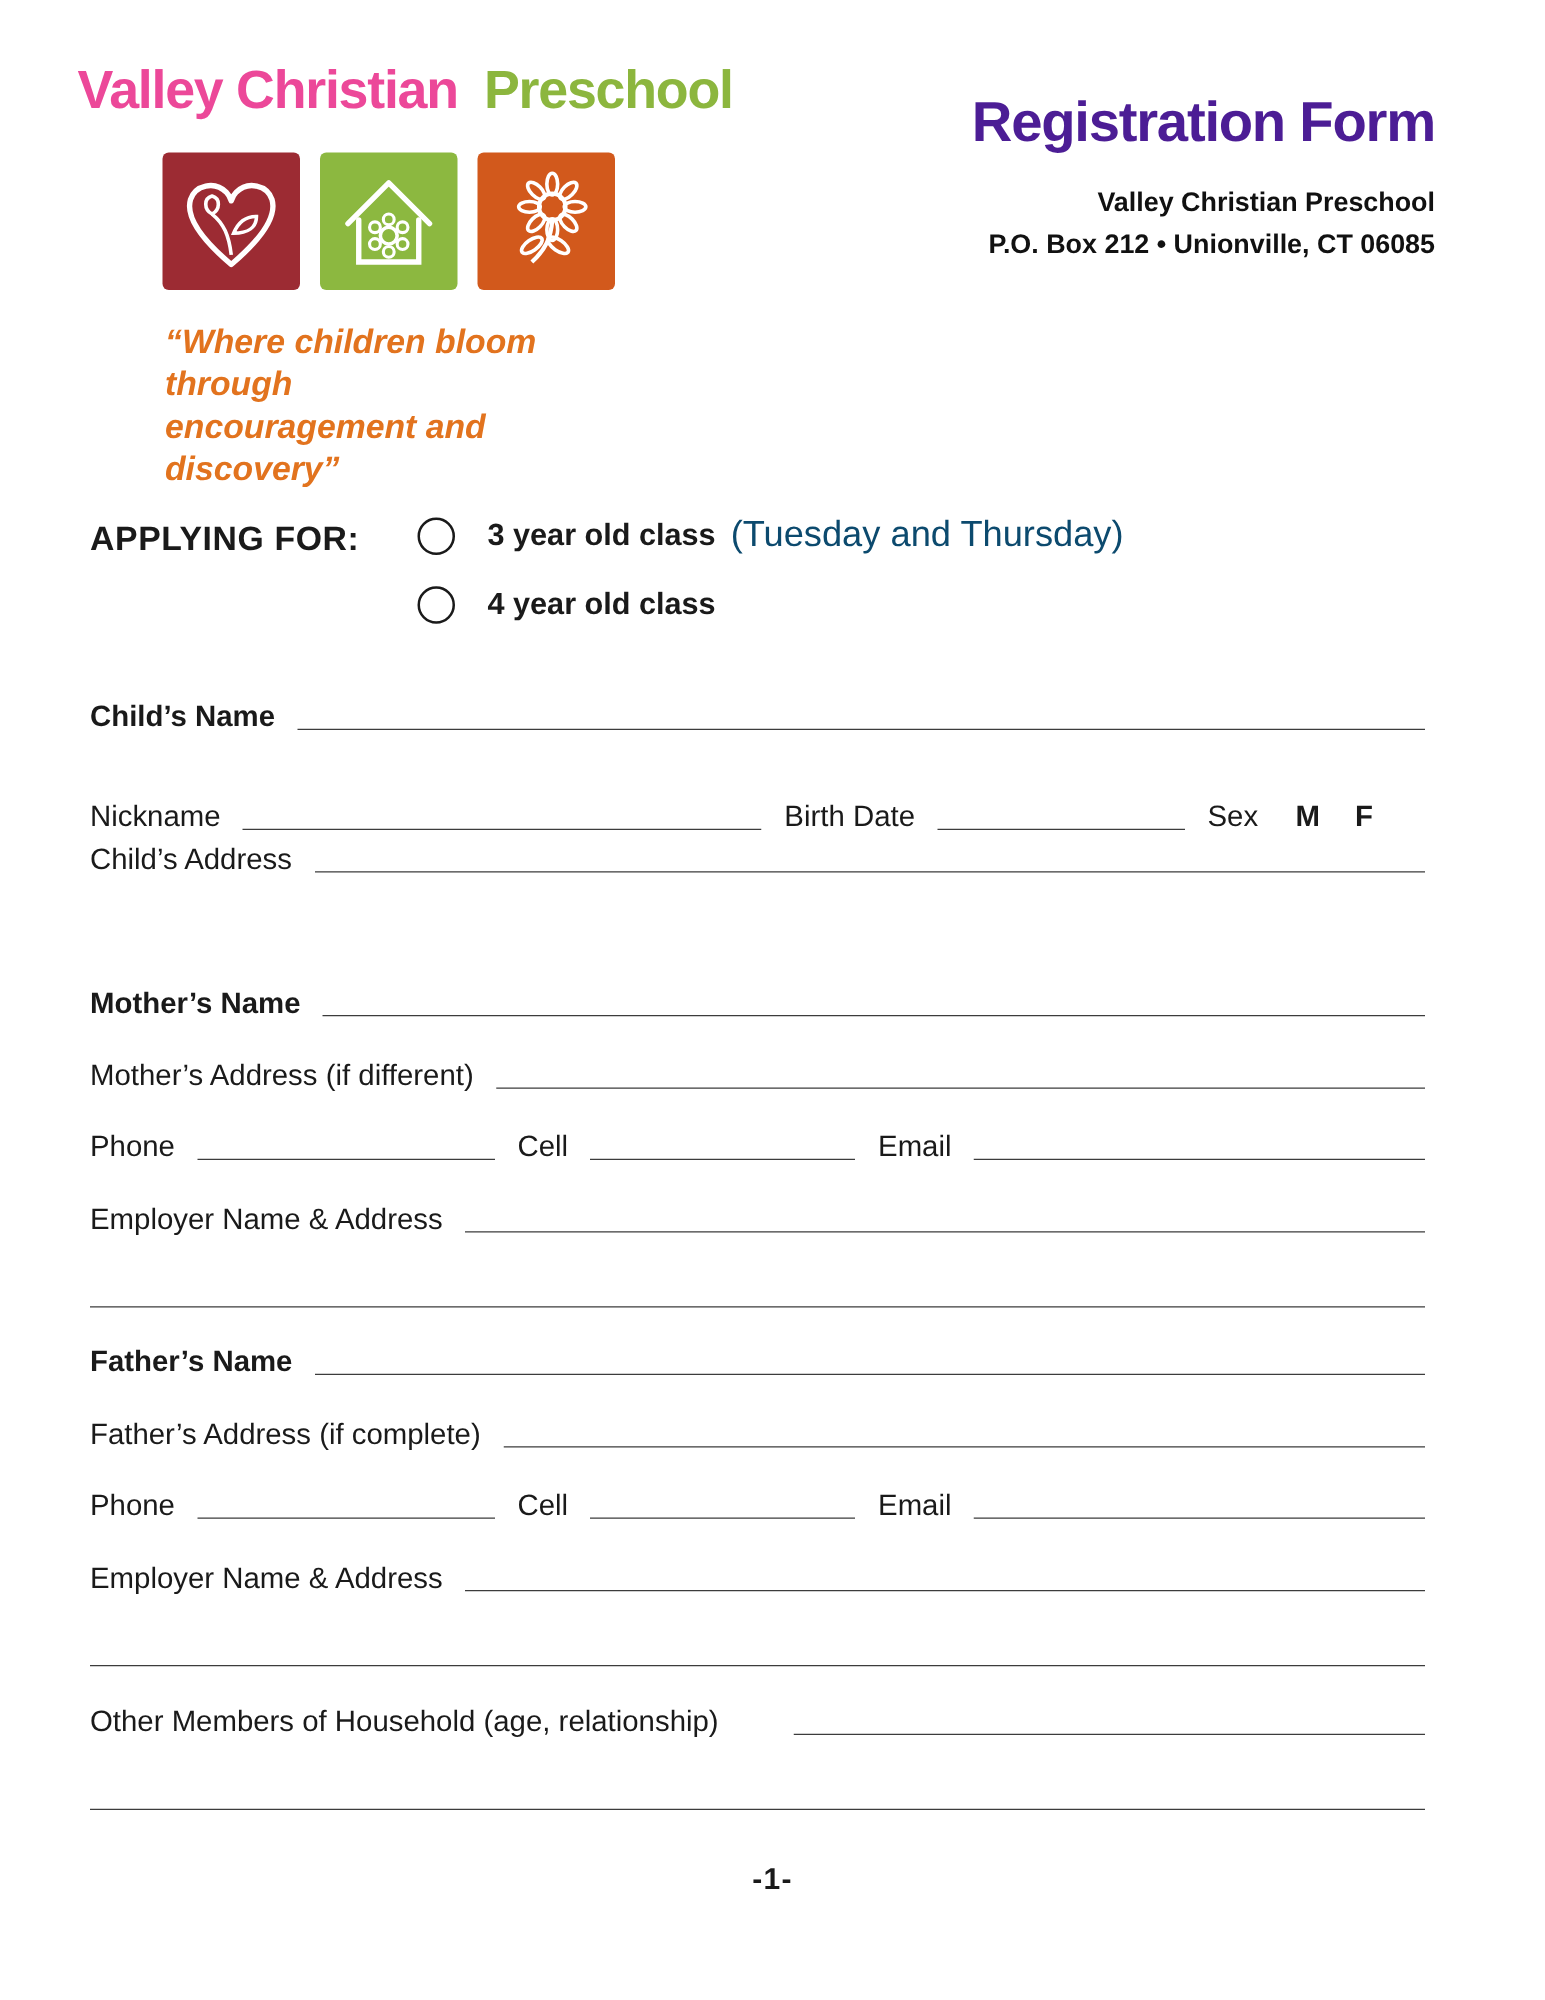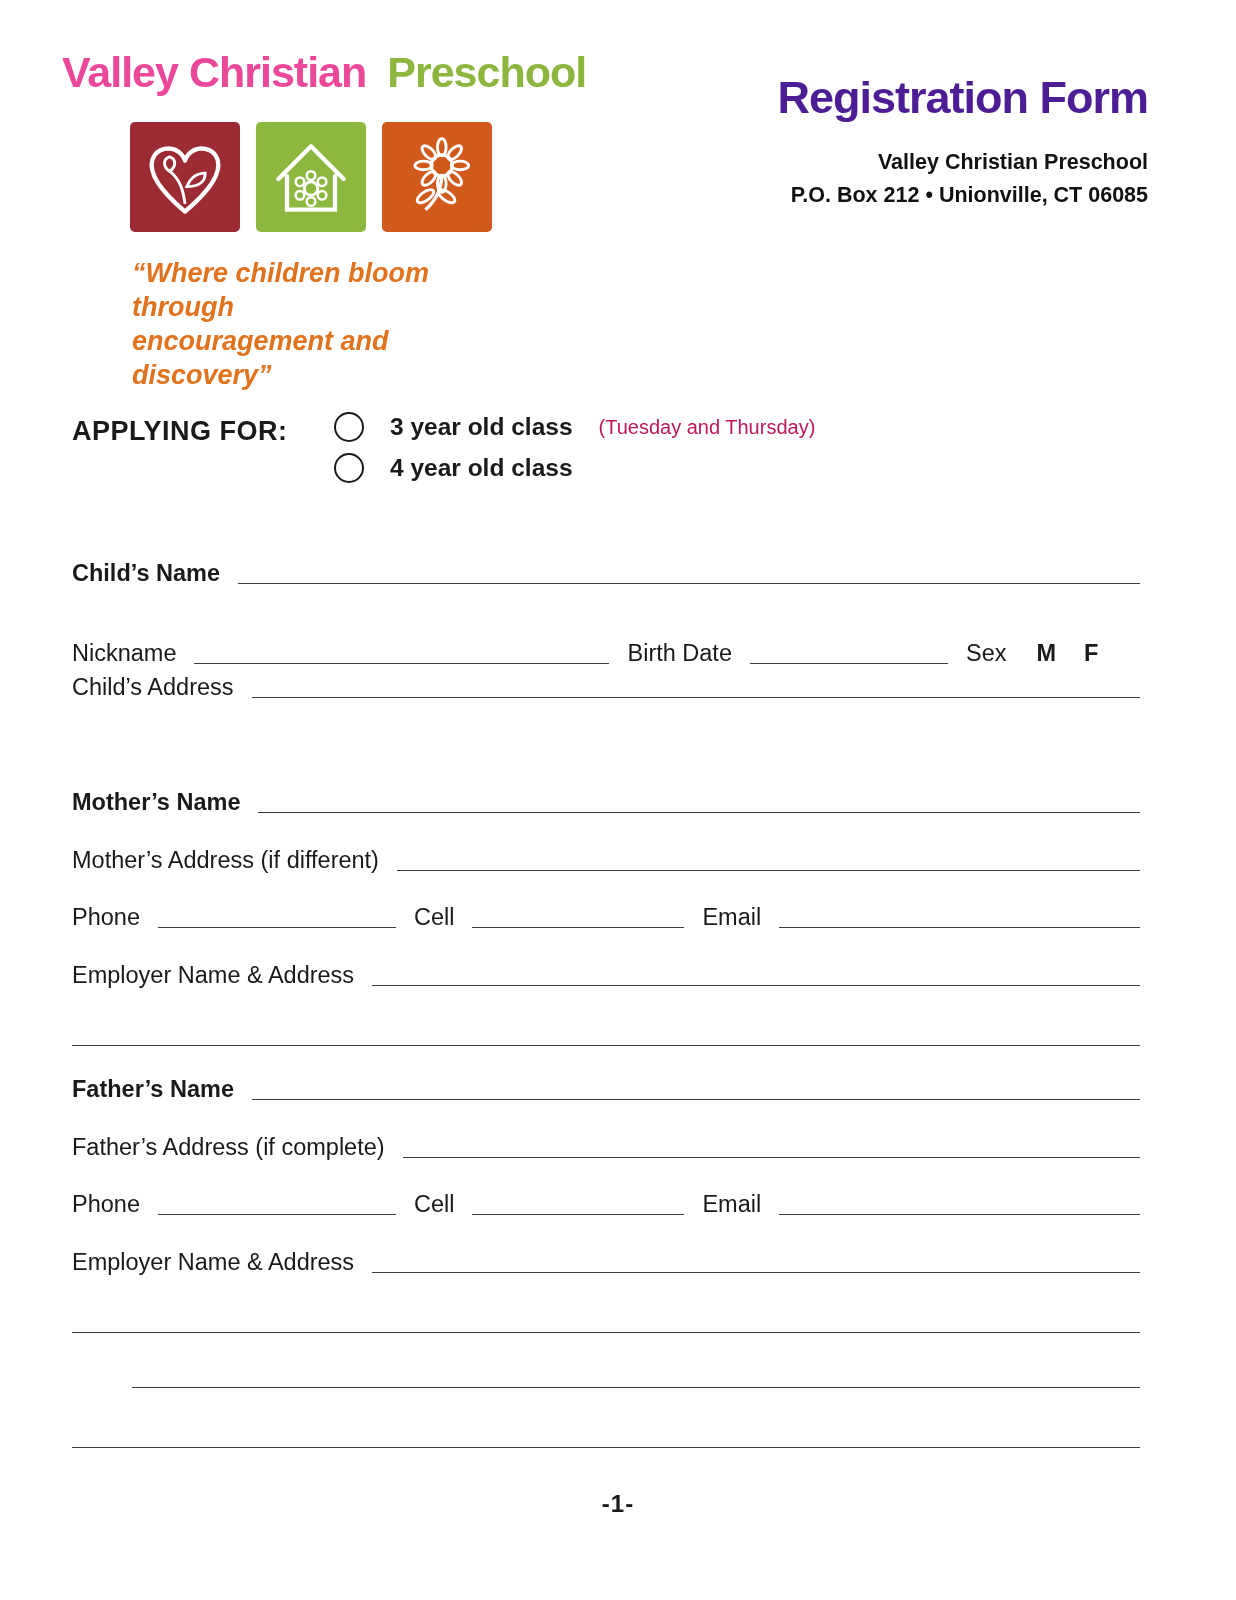--- a/index.html
+++ b/index.html
@@ -48,28 +48,28 @@
 
   
   .applying {
     position: absolute; left: 72px; top: 412px; width: 1068px;
     display: flex; align-items: flex-start;
   }
   .applying-label {
     font-size: 27px; font-weight: bold; letter-spacing: 0.5px;
     width: 262px; line-height: 38px;
   }
-  .options { display: flex; flex-direction: column; gap: 11px; }
+  .options { display: flex; flex-direction: column; gap: 24px; }
   .option  { display: flex; align-items: center; }
   .radio {
     width: 30px; height: 30px; border: 2.5px solid #1a1a1a; border-radius: 50%;
     flex: 0 0 auto; margin-right: 26px; background: #fff;
   }
   .opt-name { font-size: 24.5px; font-weight: bold; white-space: nowrap; }
-  .opt-days { font-size: 20px; margin-left: 26px; white-space: nowrap; color: #be185d; }
+  .opt-days { font-size: 29px; margin-left: 12px; white-space: nowrap; color: #0c4a6e; }
 
   
   .row {
     position: absolute; left: 72px; width: 1068px; height: 34px;
     display: flex; align-items: flex-end; font-size: 23.5px;
   }
   .lbl { line-height: 34px; white-space: nowrap; }
   .bold { font-weight: bold; }
   .fill-line {
     flex: 1 1 auto; height: 0;
@@ -238,20 +238,21 @@
   <div class="row" style="top:1245px">
     <span class="lbl">Employer Name &amp; Address</span>
     <span class="fill-line"></span>
   </div>
 
   <div class="row" style="top:1305px">
     <span class="fill-line nolead"></span>
   </div>
 
   <div class="row" style="top:1360px">
+    <span class="lbl">Other Members of Household (age, relationship)</span>
     <span class="fill-line" style="margin-left:60px"></span>
   </div>
 
   <div class="row" style="top:1420px">
     <span class="fill-line nolead"></span>
   </div>
 
   <div class="page-num">-1-</div>
 
 </div>

